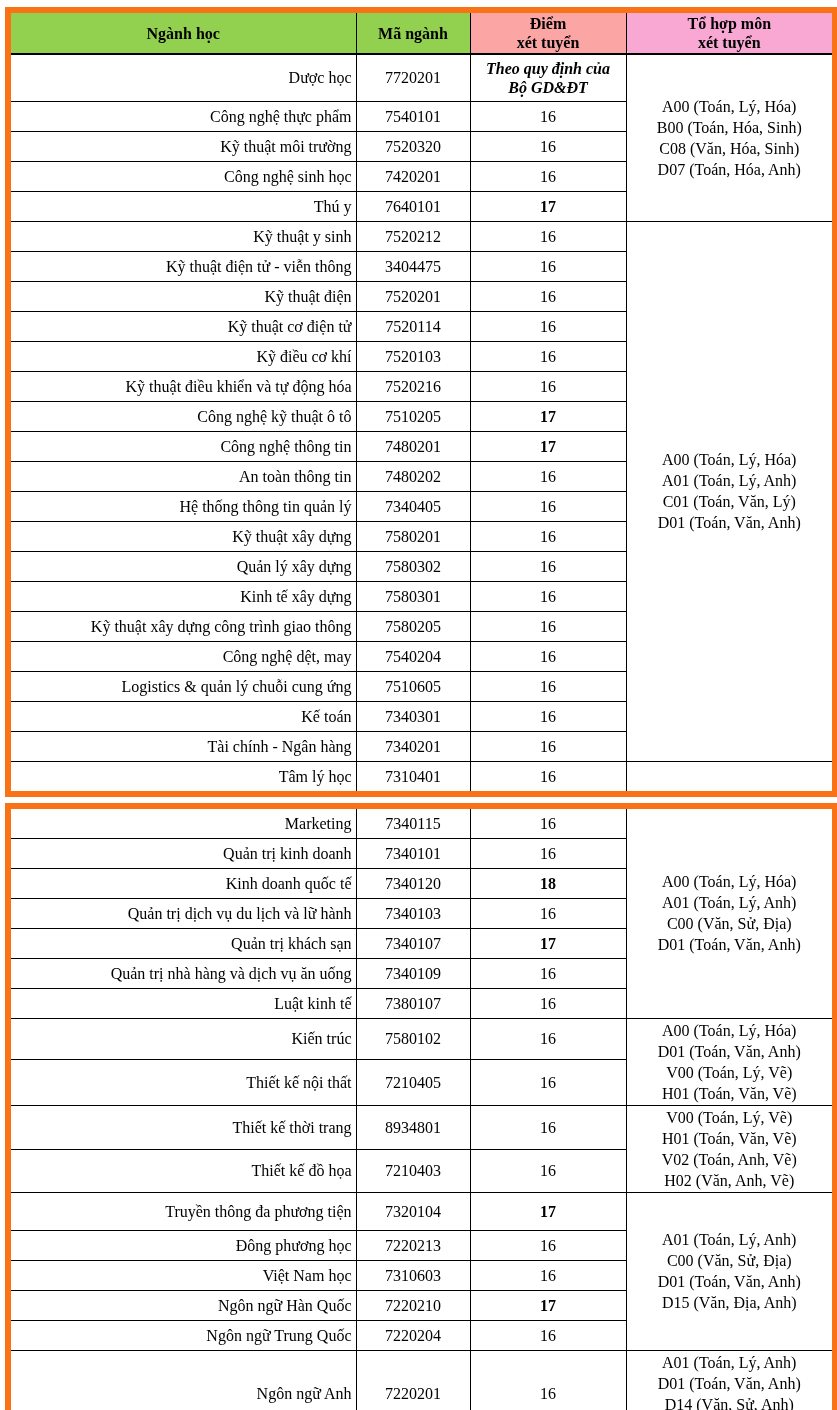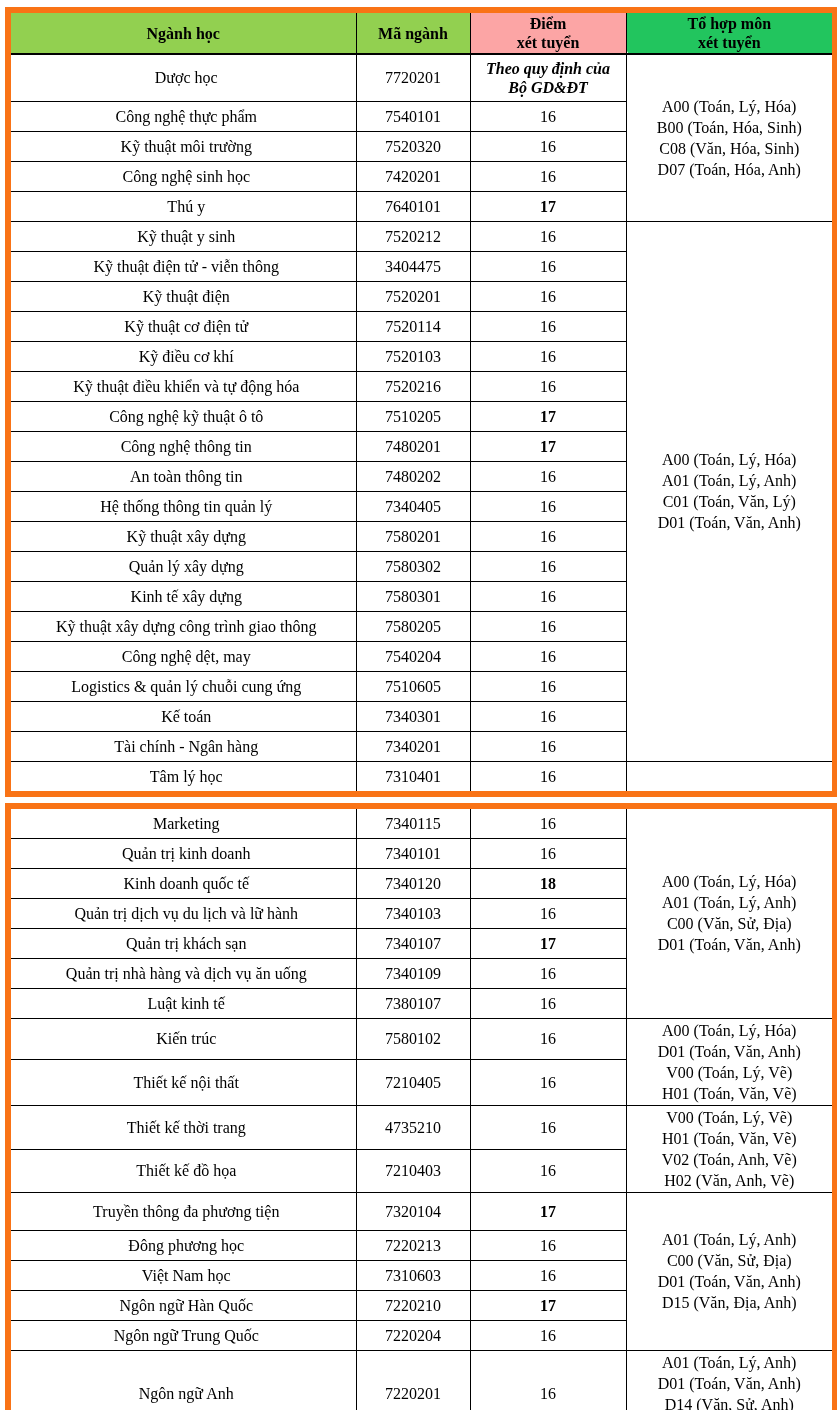--- a/index.html
+++ b/index.html
@@ -3,21 +3,21 @@
 <meta charset="utf-8">
 <style>
   html,body{margin:0;padding:0;background:#ffffff;}
   body{width:837px;height:1410px;font-family:"Liberation Serif","DejaVu Serif",serif;color:#000;}
   .page{padding:7px 5px 0 5px;}
   table{border-collapse:collapse;table-layout:fixed;width:827px;border:6px solid #f97316;}
   .table-gap{height:6px;}
   th{height:40px;font-weight:bold;font-size:16px;text-align:center;vertical-align:middle;
      white-space:pre-line;border:1px solid #000;border-bottom:2px solid #000;line-height:19px;padding:0 2px;}
   td{border:1px solid #000;font-size:16px;vertical-align:middle;height:27px;padding:1px 4px;line-height:19px;}
-  td.name-cell{text-align:center;padding-left:10px;}
+  td.name-cell{text-align:right;padding-left:10px;}
   td.code-cell{text-align:center;}
   td.score-cell{text-align:center;white-space:pre-line;}
   td.combo-cell{text-align:center;}
   td.combo-cell div{line-height:21px;}
   .italic{font-style:italic;font-weight:bold;}
   .bold{font-weight:bold;}
 </style>
 </head>
 <body>
 
@@ -29,21 +29,21 @@
         <col style="width:114px">
         <col style="width:156px">
         <col style="width:209px">
     </colgroup>
     <thead>
       <tr>
         <th style="background: rgb(146, 208, 80);">Ngành học</th>
         <th style="background: rgb(146, 208, 80);">Mã ngành</th>
         <th style="background: #fca5a5;">Điểm
 xét tuyển</th>
-        <th style="background: #22c55e; border-radius: 6px;">Tổ hợp môn
+        <th style="background: #f9a8d4; border-radius: 6px;">Tổ hợp môn
 xét tuyển</th>
       </tr>
     </thead>
     <tbody>
         <tr style="height: 47px;">
           <td class="name-cell">Dược học</td>
           <td class="code-cell">7720201</td>
           <td class="score-cell italic">Theo quy định của
 Bộ GD&amp;ĐT</td>
           <td class="combo-cell" rowspan="5">
@@ -240,21 +240,21 @@
             <div>H01 (Toán, Văn, Vẽ)</div>
           </td>
         </tr>
         <tr style="height: 39px;">
           <td class="name-cell">Thiết kế nội thất</td>
           <td class="code-cell">7210405</td>
           <td class="score-cell">16</td>
         </tr>
         <tr style="height: 39px;">
           <td class="name-cell">Thiết kế thời trang</td>
-          <td class="code-cell">4735210</td>
+          <td class="code-cell">8934801</td>
           <td class="score-cell">16</td>
           <td class="combo-cell" rowspan="2">
             <div>V00 (Toán, Lý, Vẽ)</div>
             <div>H01 (Toán, Văn, Vẽ)</div>
             <div>V02 (Toán, Anh, Vẽ)</div>
             <div>H02 (Văn, Anh, Vẽ)</div>
           </td>
         </tr>
         <tr style="height: 37px;">
           <td class="name-cell">Thiết kế đồ họa</td>

